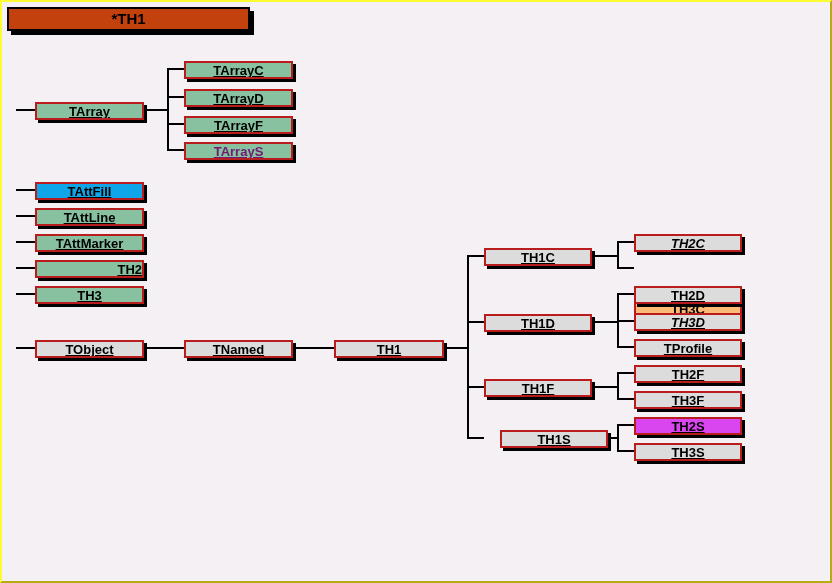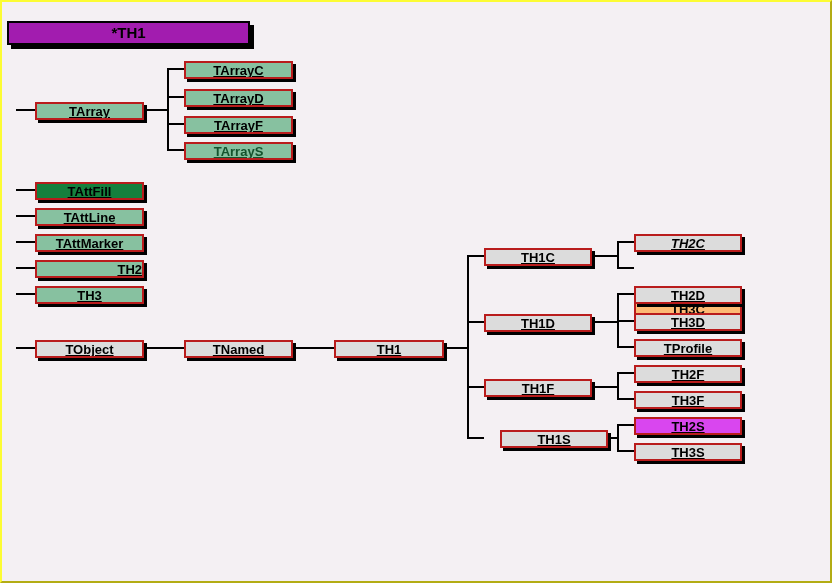--- a/index.html
+++ b/index.html
@@ -43,21 +43,21 @@
     white-space:nowrap;
     overflow:hidden;
   }
   .class-box .lbl { text-decoration:underline; }
   .edge { position:absolute; }
 </style>
 </head>
 <body>
 
 <div id="canvas" style="background: rgb(244, 240, 243); border-color: rgb(252, 252, 51) rgb(179, 172, 20) rgb(179, 172, 20) rgb(252, 252, 51);">
-  <div class="title-box" style="left: 5px; top: 19px; width: 243px; height: 24px; background: #a21caf;">
+  <div class="title-box" style="left: 5px; top: 5px; width: 243px; height: 24px; background: #c2410c;">
     <span>*TH1</span>
   </div>
   <div id="diagram">
       <div class="edge" style="left: 14px; top: 107px; width: 19px; height: 2px; background: rgb(0, 0, 0);"></div>
       <div class="edge" style="left: 142px; top: 107px; width: 24px; height: 2px; background: rgb(0, 0, 0);"></div>
       <div class="edge" style="left: 165px; top: 66px; width: 2px; height: 83px; background: rgb(0, 0, 0);"></div>
       <div class="edge" style="left: 166px; top: 66px; width: 16px; height: 2px; background: rgb(0, 0, 0);"></div>
       <div class="edge" style="left: 166px; top: 94px; width: 16px; height: 2px; background: rgb(0, 0, 0);"></div>
       <div class="edge" style="left: 166px; top: 121px; width: 16px; height: 2px; background: rgb(0, 0, 0);"></div>
       <div class="edge" style="left: 166px; top: 147px; width: 16px; height: 2px; background: rgb(0, 0, 0);"></div>
@@ -89,36 +89,36 @@
       <div class="edge" style="left: 616px; top: 370px; width: 16px; height: 2px; background: rgb(0, 0, 0);"></div>
       <div class="edge" style="left: 616px; top: 396px; width: 16px; height: 2px; background: rgb(0, 0, 0);"></div>
       <div class="edge" style="left: 590px; top: 435px; width: 26px; height: 2px; background: rgb(0, 0, 0);"></div>
       <div class="edge" style="left: 615px; top: 422px; width: 2px; height: 28px; background: rgb(0, 0, 0);"></div>
       <div class="edge" style="left: 616px; top: 422px; width: 16px; height: 2px; background: rgb(0, 0, 0);"></div>
       <div class="edge" style="left: 616px; top: 448px; width: 16px; height: 2px; background: rgb(0, 0, 0);"></div>
       <div class="class-box" style="left: 33px; top: 100px; width: 109px; height: 18px; background: rgb(135, 193, 160); color: rgb(0, 0, 0);"><span class="lbl">TArray</span></div>
       <div class="class-box" style="left: 182px; top: 59px; width: 109px; height: 18px; background: rgb(135, 193, 160); color: rgb(0, 0, 0);"><span class="lbl">TArrayC</span></div>
       <div class="class-box" style="left: 182px; top: 87px; width: 109px; height: 18px; background: rgb(135, 193, 160); color: rgb(0, 0, 0);"><span class="lbl">TArrayD</span></div>
       <div class="class-box" style="left: 182px; top: 114px; width: 109px; height: 18px; background: rgb(135, 193, 160); color: rgb(0, 0, 0);"><span class="lbl">TArrayF</span></div>
-      <div class="class-box" style="left: 182px; top: 140px; width: 109px; height: 18px; background: rgb(135, 193, 160); color: #14532d;"><span class="lbl">TArrayS</span></div>
-      <div class="class-box" style="left: 33px; top: 180px; width: 109px; height: 18px; background: #15803d; color: rgb(0, 0, 0);"><span class="lbl">TAttFill</span></div>
+      <div class="class-box" style="left: 182px; top: 140px; width: 109px; height: 18px; background: rgb(135, 193, 160); color: #701a75;"><span class="lbl">TArrayS</span></div>
+      <div class="class-box" style="left: 33px; top: 180px; width: 109px; height: 18px; background: #0ea5e9; color: rgb(0, 0, 0);"><span class="lbl">TAttFill</span></div>
       <div class="class-box" style="left: 33px; top: 206px; width: 109px; height: 18px; background: rgb(135, 193, 160); color: rgb(0, 0, 0);"><span class="lbl">TAttLine</span></div>
       <div class="class-box" style="left: 33px; top: 232px; width: 109px; height: 18px; background: rgb(135, 193, 160); color: rgb(0, 0, 0);"><span class="lbl">TAttMarker</span></div>
       <div class="class-box" style="left: 33px; top: 258px; width: 109px; height: 18px; background: rgb(135, 193, 160); color: rgb(0, 0, 0); text-align: right;"><span class="lbl">TH2</span></div>
       <div class="class-box" style="left: 33px; top: 284px; width: 109px; height: 18px; background: rgb(135, 193, 160); color: rgb(0, 0, 0);"><span class="lbl">TH3</span></div>
       <div class="class-box" style="left: 33px; top: 338px; width: 109px; height: 18px; background: rgb(220, 220, 220); color: rgb(0, 0, 0);"><span class="lbl">TObject</span></div>
       <div class="class-box" style="left: 182px; top: 338px; width: 109px; height: 18px; background: rgb(220, 220, 220); color: rgb(0, 0, 0);"><span class="lbl">TNamed</span></div>
       <div class="class-box" style="left: 332px; top: 338px; width: 110px; height: 18px; background: rgb(220, 220, 220); color: rgb(0, 0, 0);"><span class="lbl">TH1</span></div>
       <div class="class-box" style="left: 482px; top: 246px; width: 108px; height: 18px; background: rgb(220, 220, 220); color: rgb(0, 0, 0);"><span class="lbl">TH1C</span></div>
       <div class="class-box" style="left: 482px; top: 312px; width: 108px; height: 18px; background: rgb(220, 220, 220); color: rgb(0, 0, 0);"><span class="lbl">TH1D</span></div>
       <div class="class-box" style="left: 482px; top: 377px; width: 108px; height: 18px; background: rgb(220, 220, 220); color: rgb(0, 0, 0);"><span class="lbl">TH1F</span></div>
       <div class="class-box" style="left: 482px; top: 428px; width: 108px; height: 18px; background: rgb(220, 220, 220); color: rgb(0, 0, 0); margin-left: 16px;"><span class="lbl">TH1S</span></div>
       <div class="class-box" style="left: 632px; top: 232px; width: 108px; height: 18px; background: rgb(220, 220, 220); color: rgb(0, 0, 0); font-style: italic;"><span class="lbl">TH2C</span></div>
       <div class="class-box" style="left: 632px; top: 258px; width: 108px; height: 18px; background: #fdba74; color: rgb(0, 0, 0); margin-top: 40px;"><span class="lbl">TH3C</span></div>
       <div class="class-box" style="left: 632px; top: 284px; width: 108px; height: 18px; background: rgb(220, 220, 220); color: rgb(0, 0, 0);"><span class="lbl">TH2D</span></div>
-      <div class="class-box" style="left: 632px; top: 311px; width: 108px; height: 18px; background: rgb(220, 220, 220); color: rgb(0, 0, 0);"><span class="lbl">TH3D</span></div>
+      <div class="class-box" style="left: 632px; top: 311px; width: 108px; height: 18px; background: rgb(220, 220, 220); color: rgb(0, 0, 0); font-style: italic;"><span class="lbl">TH3D</span></div>
       <div class="class-box" style="left: 632px; top: 337px; width: 108px; height: 18px; background: rgb(220, 220, 220); color: rgb(0, 0, 0);"><span class="lbl">TProfile</span></div>
       <div class="class-box" style="left: 632px; top: 363px; width: 108px; height: 18px; background: rgb(220, 220, 220); color: rgb(0, 0, 0);"><span class="lbl">TH2F</span></div>
       <div class="class-box" style="left: 632px; top: 389px; width: 108px; height: 18px; background: rgb(220, 220, 220); color: rgb(0, 0, 0);"><span class="lbl">TH3F</span></div>
       <div class="class-box" style="left: 632px; top: 415px; width: 108px; height: 18px; background: #d946ef; color: rgb(0, 0, 0);"><span class="lbl">TH2S</span></div>
       <div class="class-box" style="left: 632px; top: 441px; width: 108px; height: 18px; background: rgb(220, 220, 220); color: rgb(0, 0, 0);"><span class="lbl">TH3S</span></div>
     </div>
 </div>
 
 </body></html>

